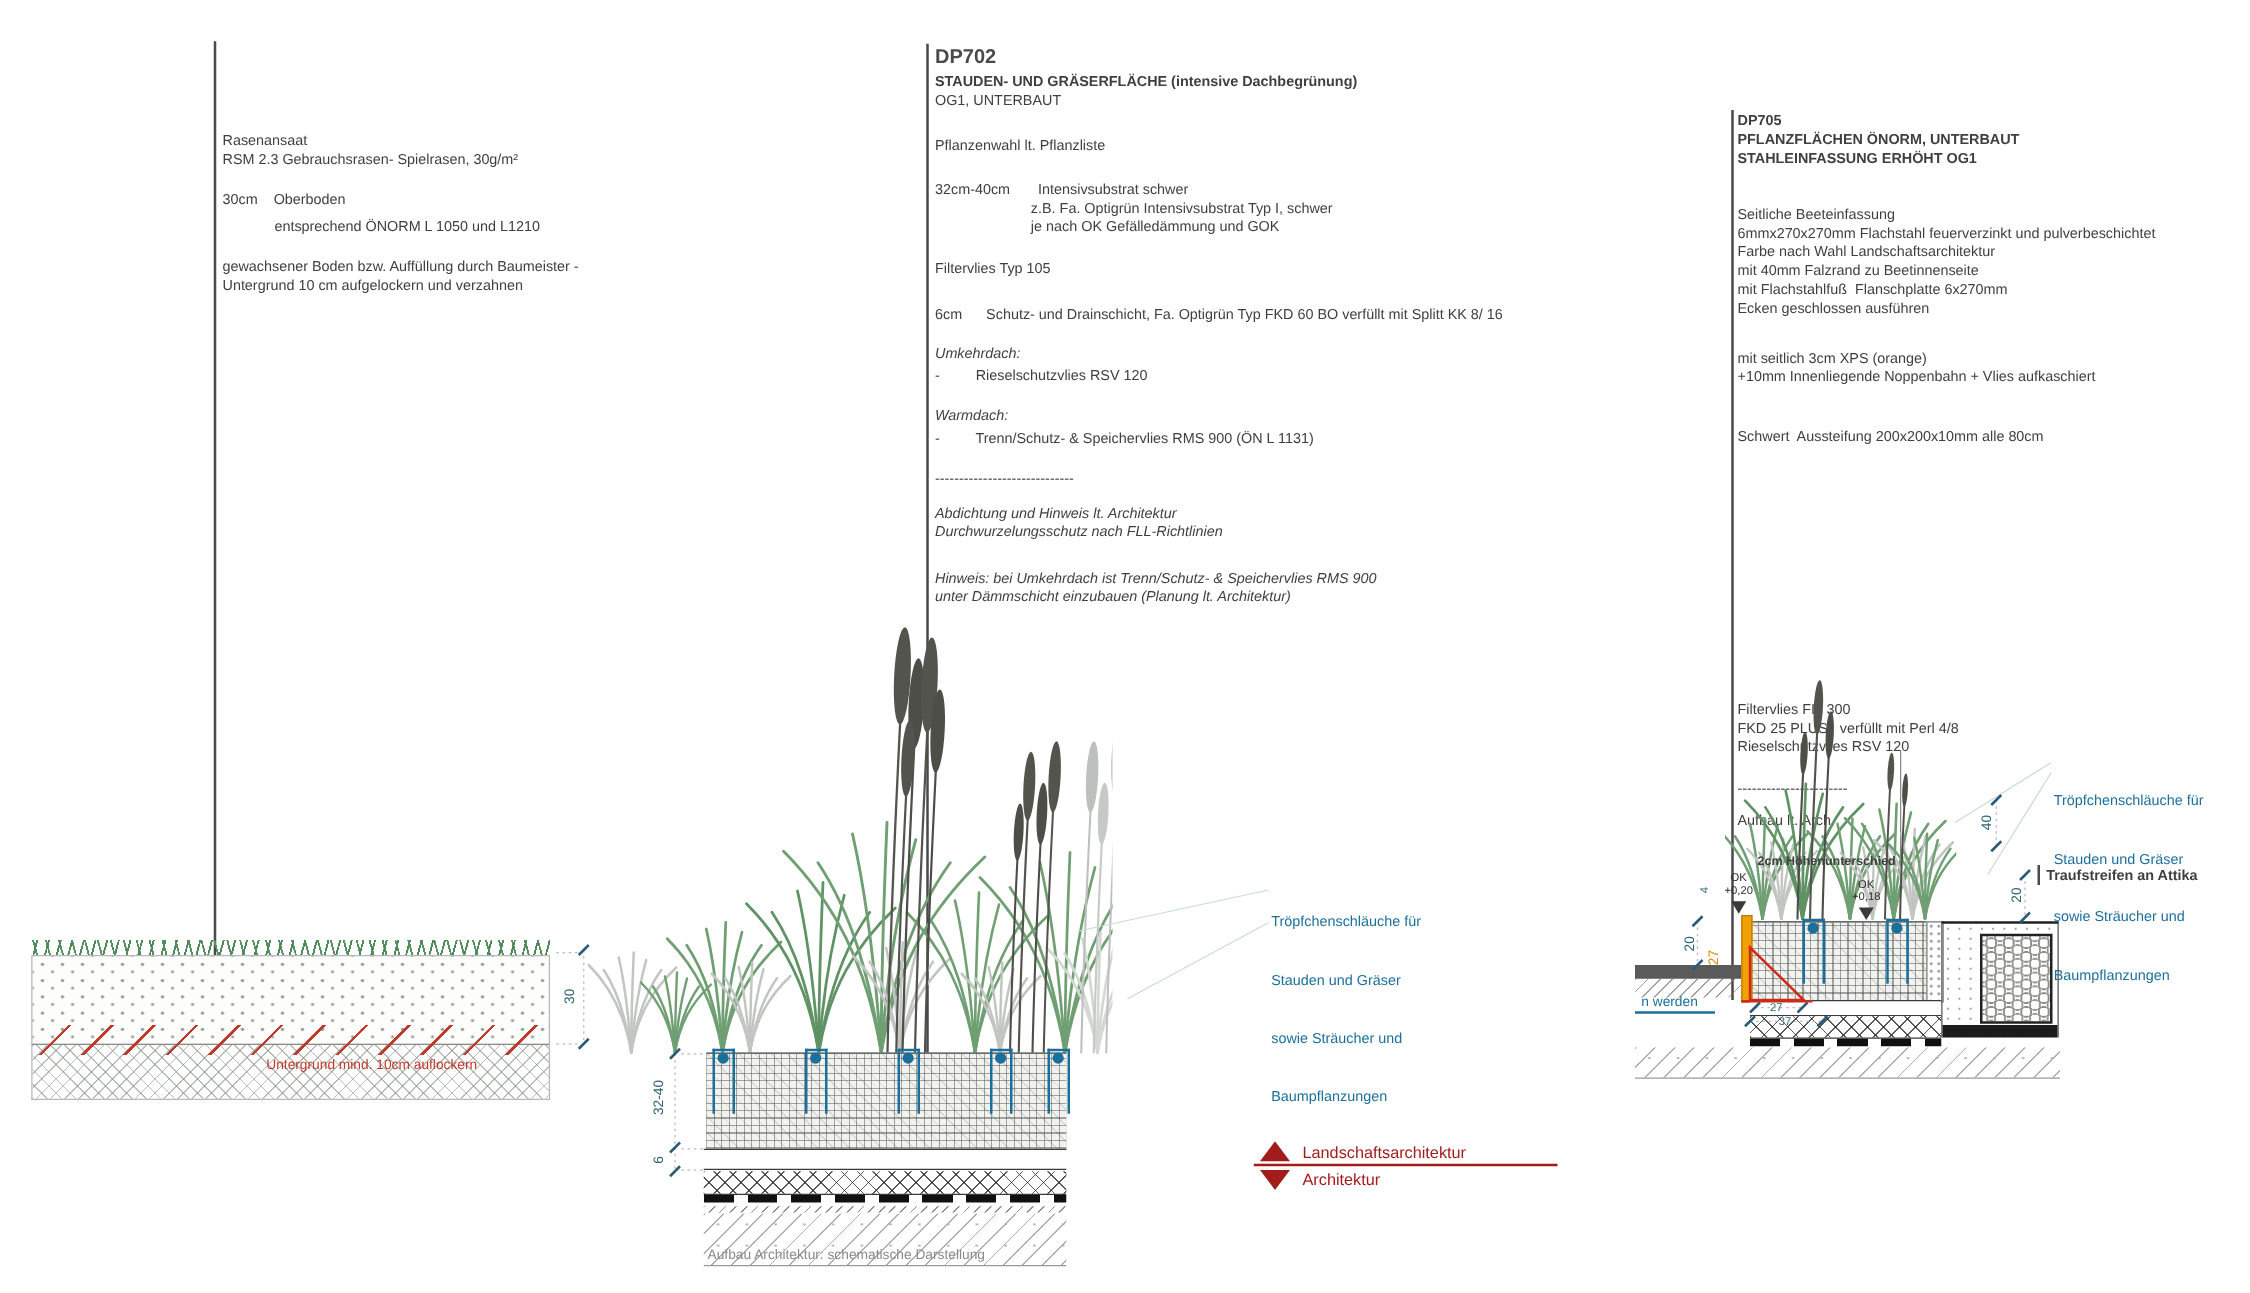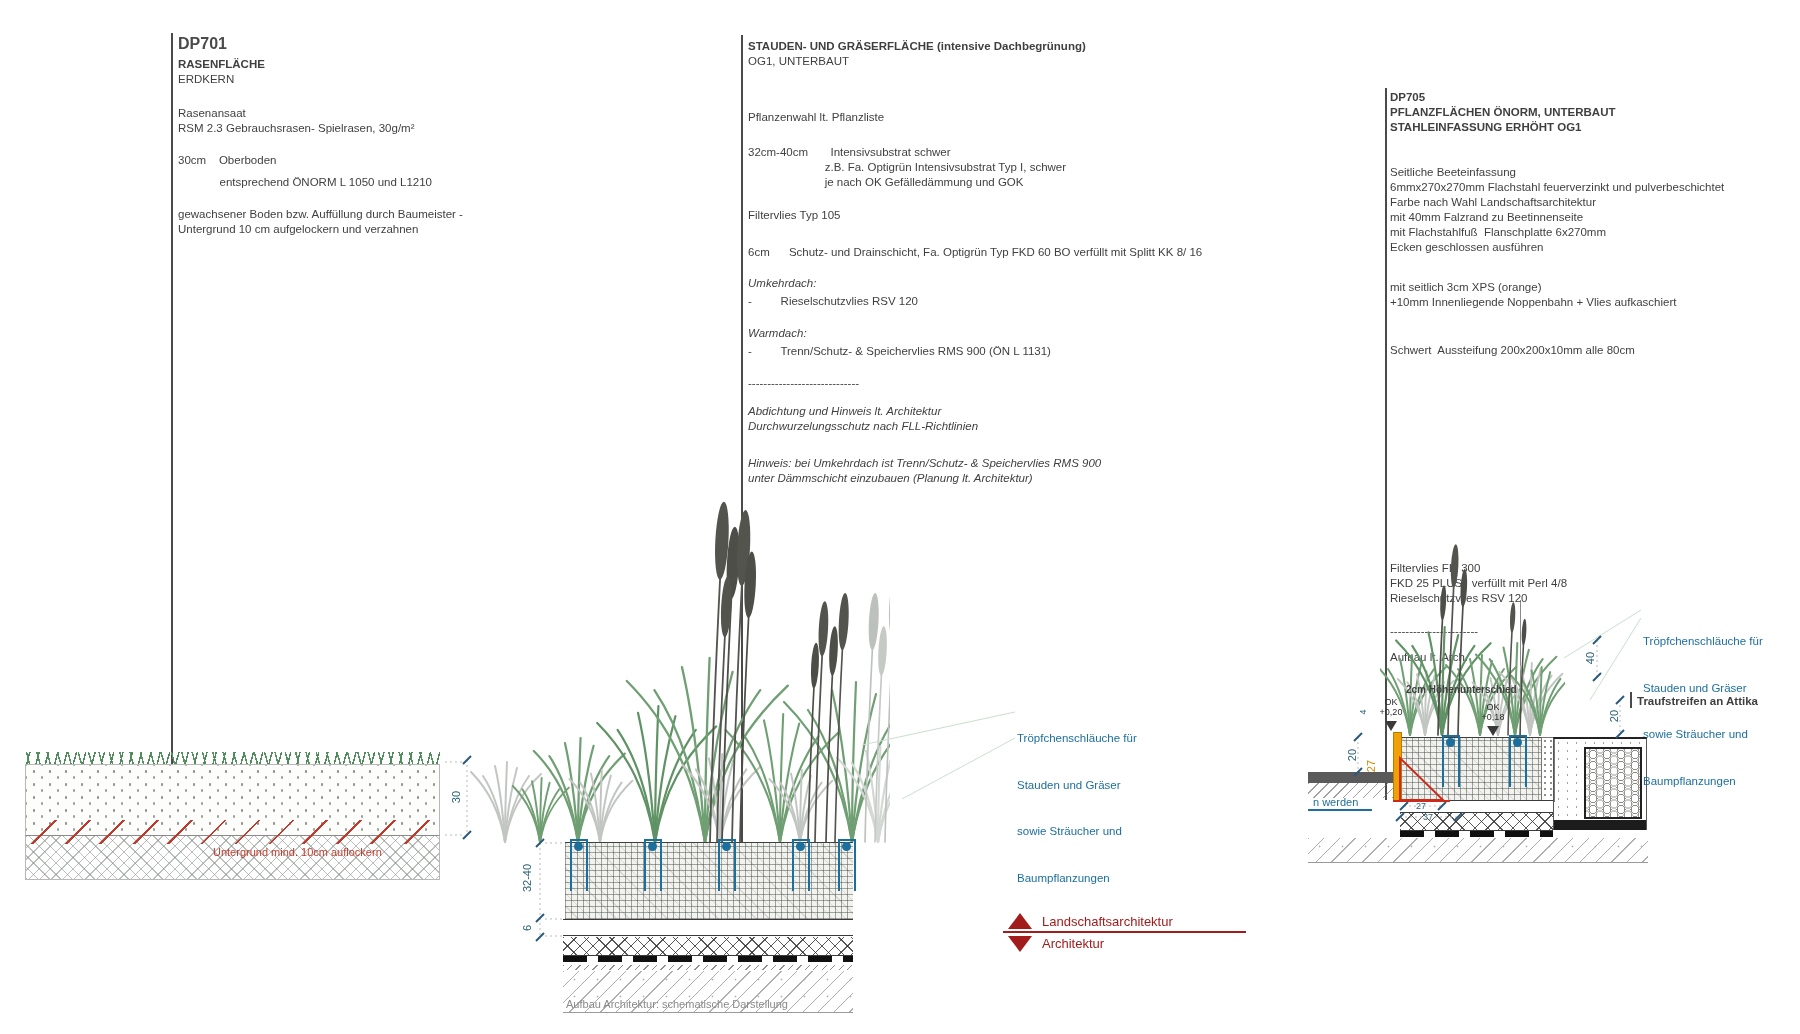--- a/index.html
+++ b/index.html
@@ -72,25 +72,20 @@
   .legend-line{position:absolute;height:2px;background:#a21c1c;}
   .caption{position:absolute;font-size:11px;color:#8a8a8a;white-space:nowrap;}
   .overlay{position:absolute;left:0;top:0;pointer-events:none;}
 </style>
 </head>
 <body>
 
 <div class="page">
 
   <div class="vline" style="left:171px;top:33px;height:845px"></div>
-  <div class="col" style="left:178px;top:34px;width:430px">
-    <div class="title">DP701</div>
-    <div class="tl b" style="margin-top:3px">RASENFLÄCHE</div>
-    <div class="tl">ERDKERN</div>
-  </div>
   <div class="para" style="left:178px;top:106px">
     <div class="tl">Rasenansaat</div>
     <div class="tl">RSM 2.3 Gebrauchsrasen- Spielrasen, 30g/m²</div>
   </div>
   <div class="para" style="left:178px;top:153px">
     <div class="tl" style="height:22px;line-height:15px">30cm    Oberboden</div>
     <div class="tl">             entsprechend ÖNORM L 1050 und L1210</div>
   </div>
   <div class="para" style="left:178px;top:207px">
     <div class="tl">gewachsener Boden bzw. Auffüllung durch Baumeister -</div>
@@ -101,20 +96,21 @@
     <div class="grass-strip" style="left:0;top:0;width:415px;height:13px"></div>
     <div class="topsoil" style="left:0;top:12px;width:413px;height:70px"></div>
     <div class="subsoil" style="left:0;top:83px;width:413px;height:43px"></div>
     <div class="redslash" style="left:4px;top:68px;width:406px;height:24px"></div>
     <div class="red-note" style="left:188px;top:94px">Untergrund mind. 10cm auflockern</div>
   </div>
   <div class="vdim" style="left:456px;top:797px">30</div>
 
   <div class="vline" style="left:741px;top:35px;height:857px"></div>
   <div class="col" style="left:748px;top:36px;width:470px">
+    <div class="title">DP702</div>
     <div class="tl b" style="margin-top:3px">STAUDEN- UND GRÄSERFLÄCHE (intensive Dachbegrünung)</div>
     <div class="tl">OG1, UNTERBAUT</div>
   </div>
   <div class="para" style="left:748px;top:110px">
     <div class="tl">Pflanzenwahl lt. Pflanzliste</div>
   </div>
   <div class="para" style="left:748px;top:145px">
     <div class="tl">32cm-40cm       Intensivsubstrat schwer</div>
     <div class="tl">                        z.B. Fa. Optigrün Intensivsubstrat Typ I, schwer</div>
     <div class="tl">                        je nach OK Gefälledämmung und GOK</div>

